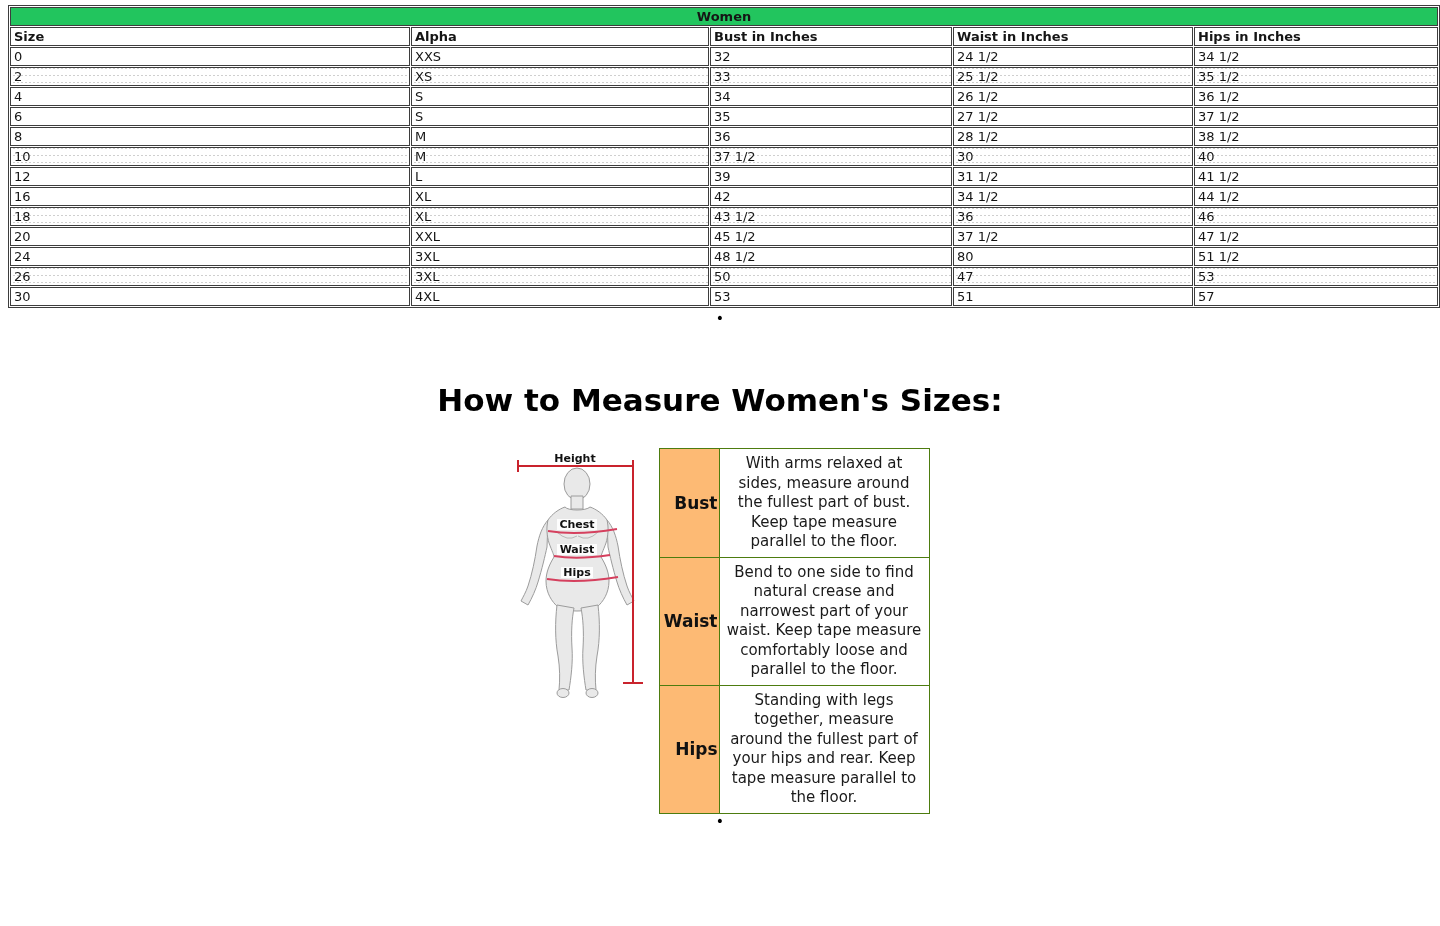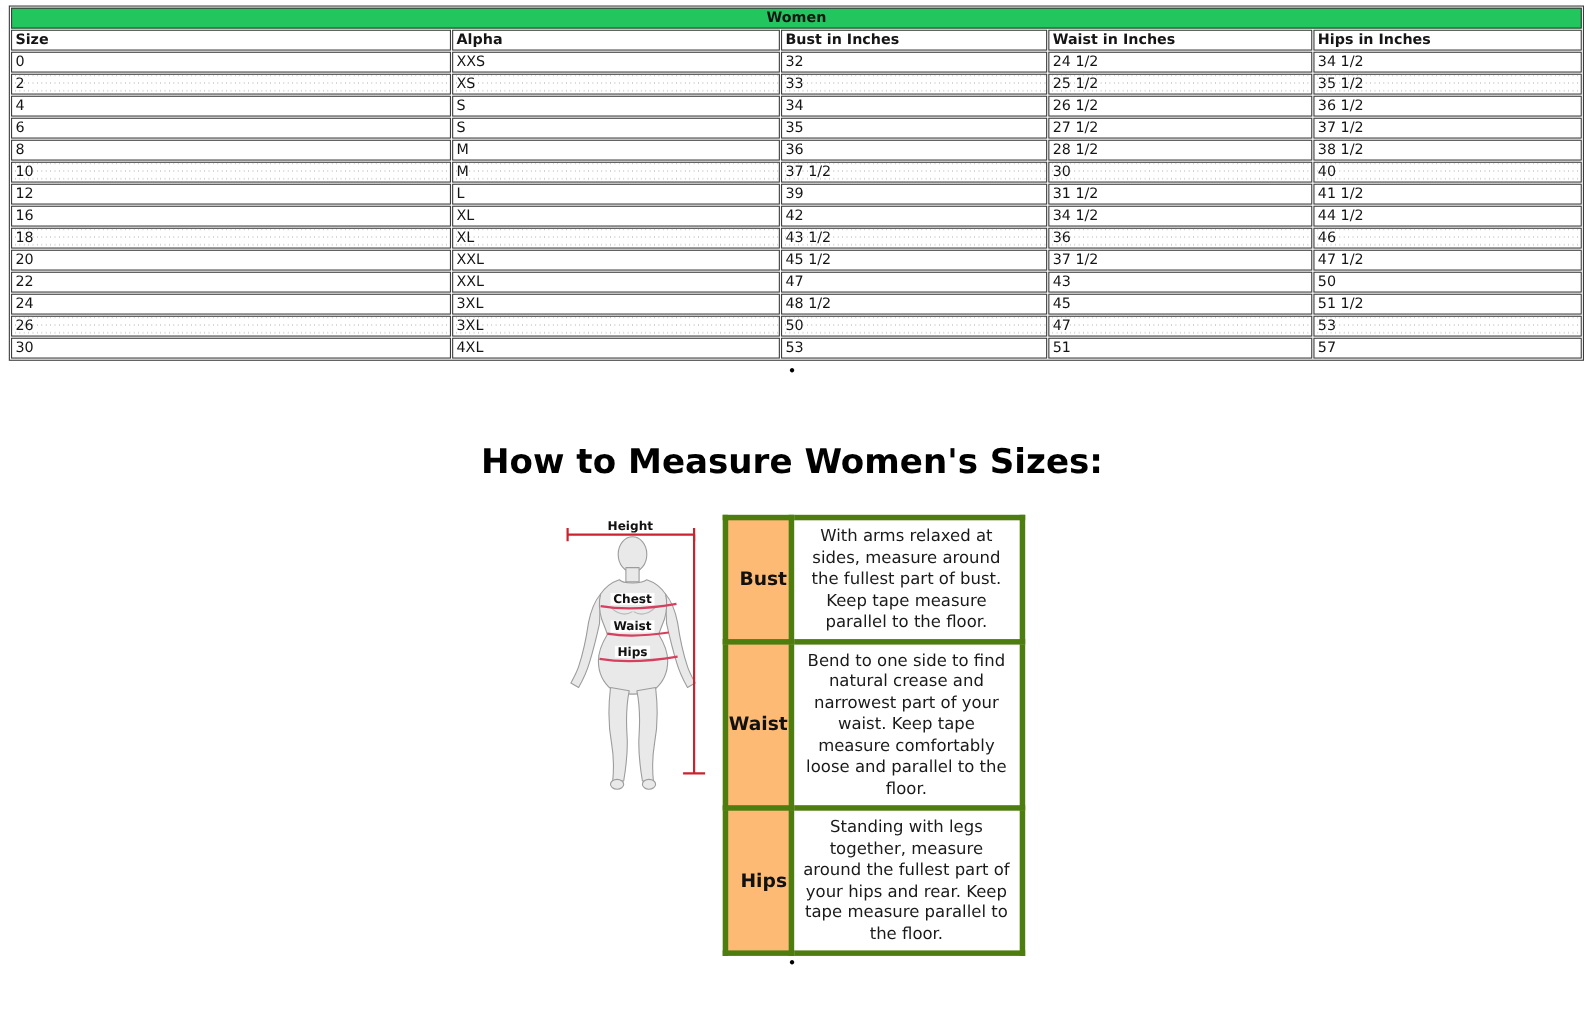--- a/index.html
+++ b/index.html
@@ -73,21 +73,21 @@
     font-weight: bold;
     fill: #111111;
   }
 
   .measure-table {
     table-layout: fixed;
     width: 270px;
     border-collapse: collapse;
     font-size: 15px;
   }
-  .measure-table td { border: 5px solid #4d7c0f; vertical-align: middle; }
+  .measure-table td { border: 1px solid #4d7c0f; vertical-align: middle; }
   .measure-table .mlabel {
     width: 60px;
     background: #fdba74;
     font-weight: bold;
     font-size: 17px;
     text-align: right;
     color: #111;
   }
   .measure-table .mtext {
     width: 210px;
@@ -189,31 +189,24 @@
           <td>46</td>
         </tr>
         <tr>
           <td>20</td>
           <td>XXL</td>
           <td>45 1/2</td>
           <td>37 1/2</td>
           <td>47 1/2</td>
         </tr>
         <tr>
-          <td>22</td>
-          <td>XXL</td>
-          <td>47</td>
-          <td>43</td>
-          <td>50</td>
-        </tr>
-        <tr>
           <td>24</td>
           <td>3XL</td>
           <td>48 1/2</td>
-          <td>45</td>
+          <td>80</td>
           <td>51 1/2</td>
         </tr>
         <tr class="dotted">
           <td>26</td>
           <td>3XL</td>
           <td>50</td>
           <td>47</td>
           <td>53</td>
         </tr>
         <tr>

